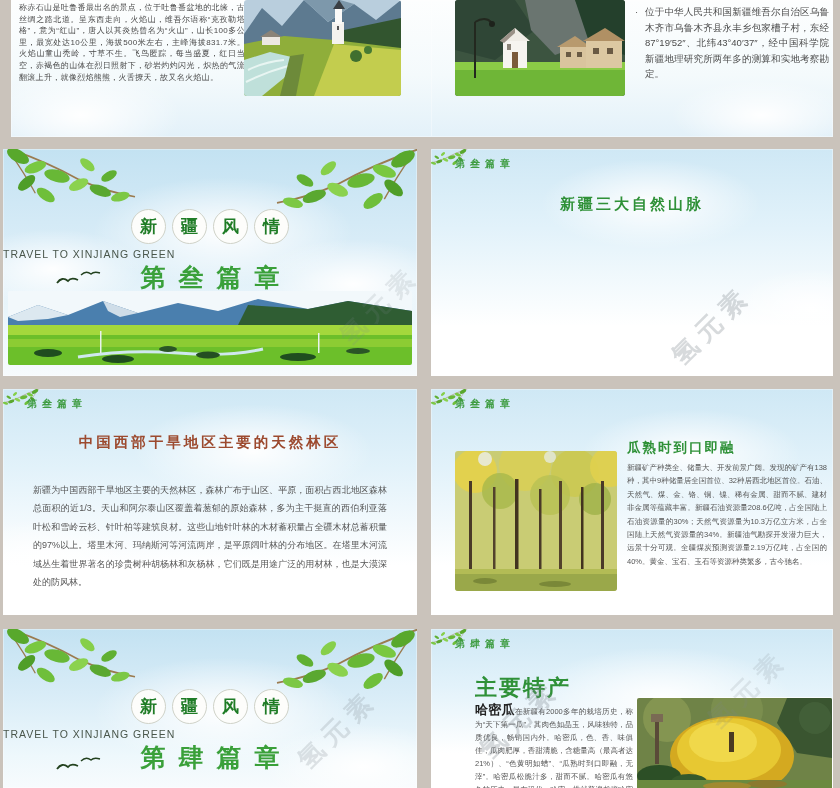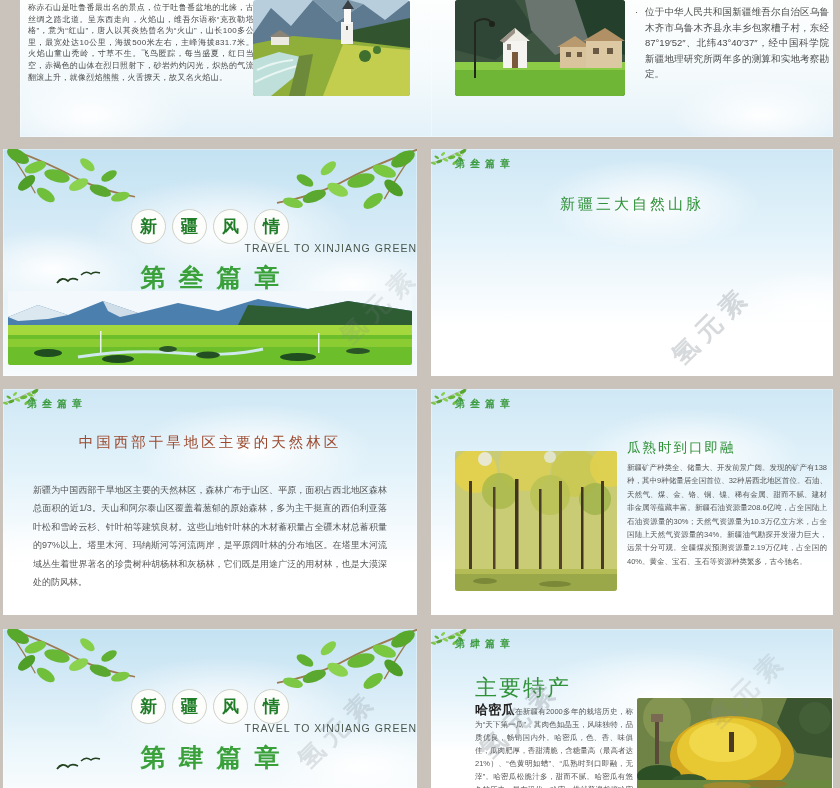--- a/index.html
+++ b/index.html
@@ -11,34 +11,34 @@
   .sky-content{background:linear-gradient(180deg,#cfe8f5 0%,#e2f2fa 35%,#ffffff 78%);}
   .cloud{position:absolute;background:radial-gradient(closest-side,rgba(255,255,255,.97),rgba(255,255,255,0));border-radius:50%;}
   .photo{position:absolute;border-radius:3px;overflow:hidden;}
   .photo svg{display:block;}
   .body-text{position:absolute;color:#4b4b4b;text-align:justify;}
   .s1-text{left:8px;top:2px;width:226px;font-size:8px;line-height:11.6px;letter-spacing:.3px;}
   .s2-text{left:204px;top:4px;width:194px;font-size:9.5px;line-height:15.5px;display:flex;}
   .s2-bullet{flex:0 0 10px;color:#555;}
   .chap-header{position:absolute;left:24px;top:8px;font-size:10px;font-weight:bold;color:#3f9d43;letter-spacing:5px;}
   .corner-leaf{position:absolute;left:-3px;top:-2px;width:40px;height:24px;}
-  .content-title{position:absolute;font-weight:normal;color:#2f9138;}
+  .content-title{position:absolute;font-weight:bold;color:#2f9138;}
   .t-center{left:0;right:0;text-align:center;letter-spacing:3px;}
   .s4-title{top:46px;font-size:15px;}
   .s5-title{top:44px;font-size:14.5px;color:#9c4a2f;}
   .s6-title{left:196px;top:50px;font-size:13.5px;letter-spacing:2px;}
   .s8-title{left:44px;top:44px;font-size:22px;letter-spacing:2px;}
   .s4-body{left:28px;top:76px;width:356px;font-size:9.5px;line-height:19.5px;color:#555;}
   .s5-body{left:30px;top:70px;width:354px;font-size:9px;line-height:18.4px;color:#555;margin-top:22px;}
   .s6-body{left:196px;top:72px;width:200px;font-size:7.5px;line-height:13.4px;color:#555;}
   .s8-body{left:44px;top:74px;width:158px;font-size:7.5px;line-height:13px;color:#555;}
   .s8-lead{font-weight:bold;color:#222;font-size:13px;}
   .circle-row{position:absolute;left:0;right:0;top:60px;display:flex;justify-content:center;gap:6px;}
   .char-circle{width:33px;height:33px;border-radius:50%;border:1px solid #cfd2c8;background:#fdfdfb;display:flex;align-items:center;justify-content:center;font-size:17px;font-weight:bold;color:#1f7c26;}
-  .cover-sub{position:absolute;left:0;right:0;top:93px;text-align:right;font-size:10.5px;color:#49564b;letter-spacing:1px;padding-left:20px;}
+  .cover-sub{position:absolute;left:0;right:0;top:99px;text-align:left;font-size:10.5px;color:#49564b;letter-spacing:1px;}
   .cover-chapter{position:absolute;left:0;right:0;top:112px;text-align:center;font-size:25px;font-weight:bold;color:#3aa03a;letter-spacing:13px;padding-left:13px;box-sizing:border-box;}
   .leaf-tl{position:absolute;left:-8px;top:-6px;width:150px;height:78px;transform:scaleX(-1);}
   .leaf-tr{position:absolute;right:-10px;top:-4px;width:160px;height:84px;}
   .birds{position:absolute;width:46px;height:20px;}
   .watermark{position:absolute;font-size:26px;letter-spacing:7px;color:#7d868d;transform:rotate(-45deg);white-space:nowrap;font-weight:bold;}
   .wm-a{opacity:.30;} .wm-b{opacity:.22;} .wm-c{opacity:.16;}
 </style>
 </head>
 <body>
 
@@ -60,21 +60,21 @@
     </g>
     <g id="bird-pair">
       <path d="M2 14 Q7 7 13 12 Q16 8 23 11" stroke="#23421f" stroke-width="1.8" fill="none"></path>
       <path d="M26 6 Q31 1 36 5 Q39 2 45 4" stroke="#23421f" stroke-width="1.4" fill="none"></path>
     </g>
   </defs>
 </svg>
 
 <div class="page">
 
-  <div class="slide sky-row1" style="left:20px;top:0;width:432px;height:137px;">
+  <div class="slide sky-row1" style="left:11px;top:0;width:432px;height:137px;">
     <div class="cloud" style="left:-30px;top:70px;width:200px;height:90px;"></div>
     <div class="body-text s1-text">称赤石山是吐鲁番最出名的景点，位于吐鲁番盆地的北缘，古丝绸之路北道。呈东西走向，火焰山，维吾尔语称“克孜勒塔格”，意为“红山”，唐人以其炎热曾名为“火山”，山长100多公里，最宽处达10公里，海拔500米左右，主峰海拔831.7米。火焰山童山秃岭，寸草不生。飞鸟匿踪，每当盛夏，红日当空，赤褐色的山体在烈日照射下，砂岩灼灼闪光，炽热的气流翻滚上升，就像烈焰熊熊，火舌撩天，故又名火焰山。</div>
     <div class="photo" style="left:233px;top:0;width:157px;height:96px;">
       <svg viewBox="0 0 157 96" width="157" height="96">
         <rect width="157" height="96" fill="#b9cedd"></rect>
         <polygon points="0,34 18,8 38,26 60,0 84,22 110,4 132,20 157,0 157,50 0,50" fill="#5d7a90"></polygon>
         <polygon points="60,0 84,22 110,4 96,0" fill="#7d98ab"></polygon>
         <polygon points="100,30 157,18 157,60 96,52" fill="#32552f"></polygon>
         <polygon points="0,44 40,36 90,40 157,48 157,96 0,96" fill="#8fae3a"></polygon>
         <polygon points="90,44 157,50 157,96 70,96" fill="#c3cd4e"></polygon>

